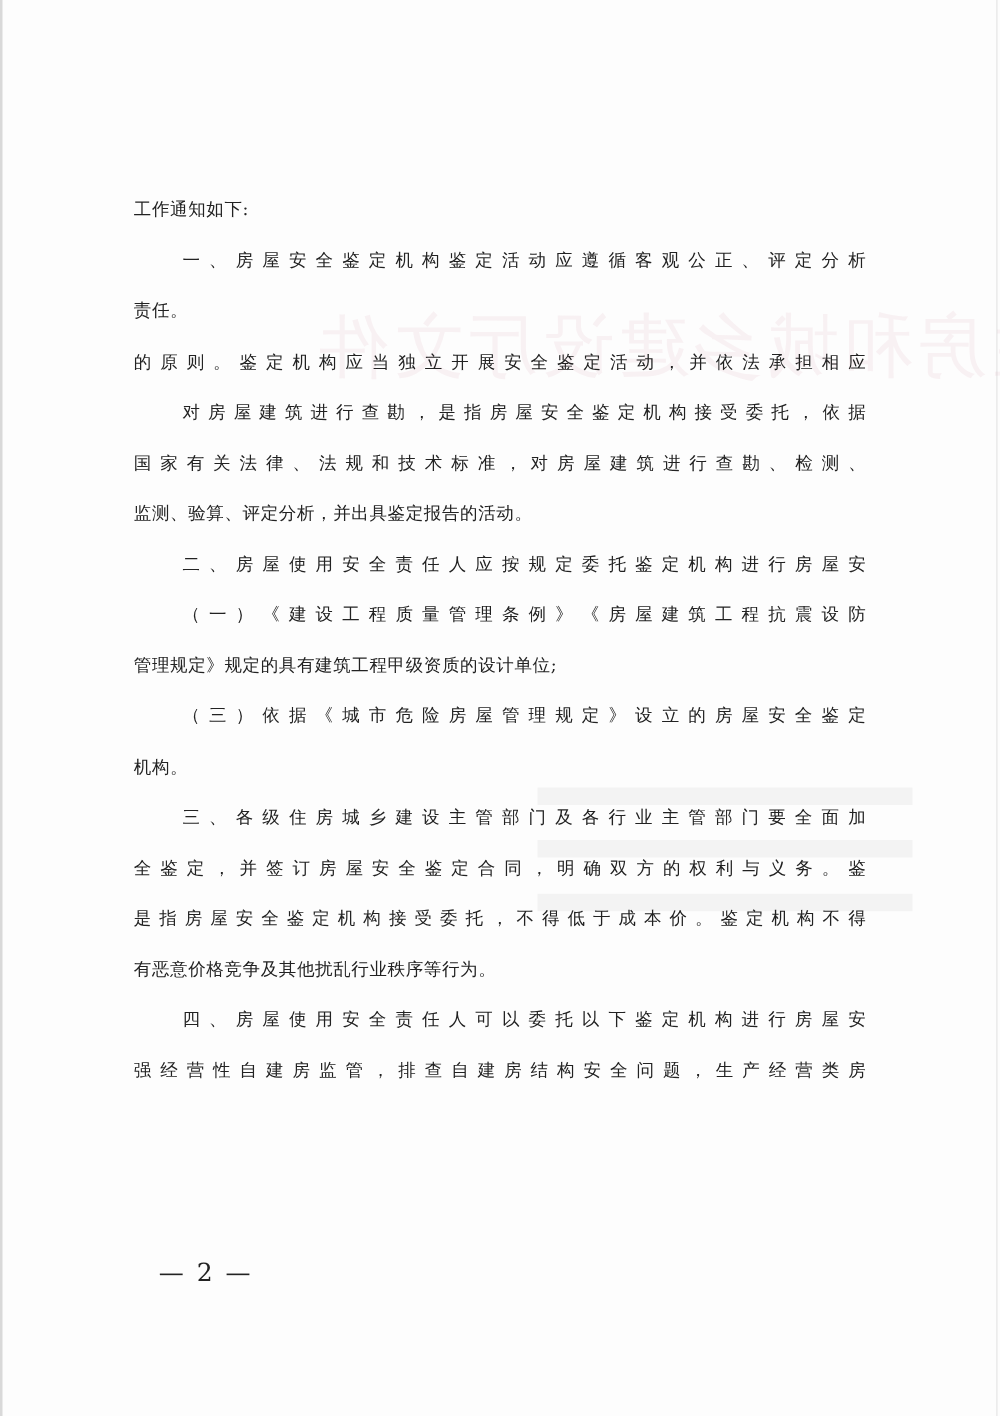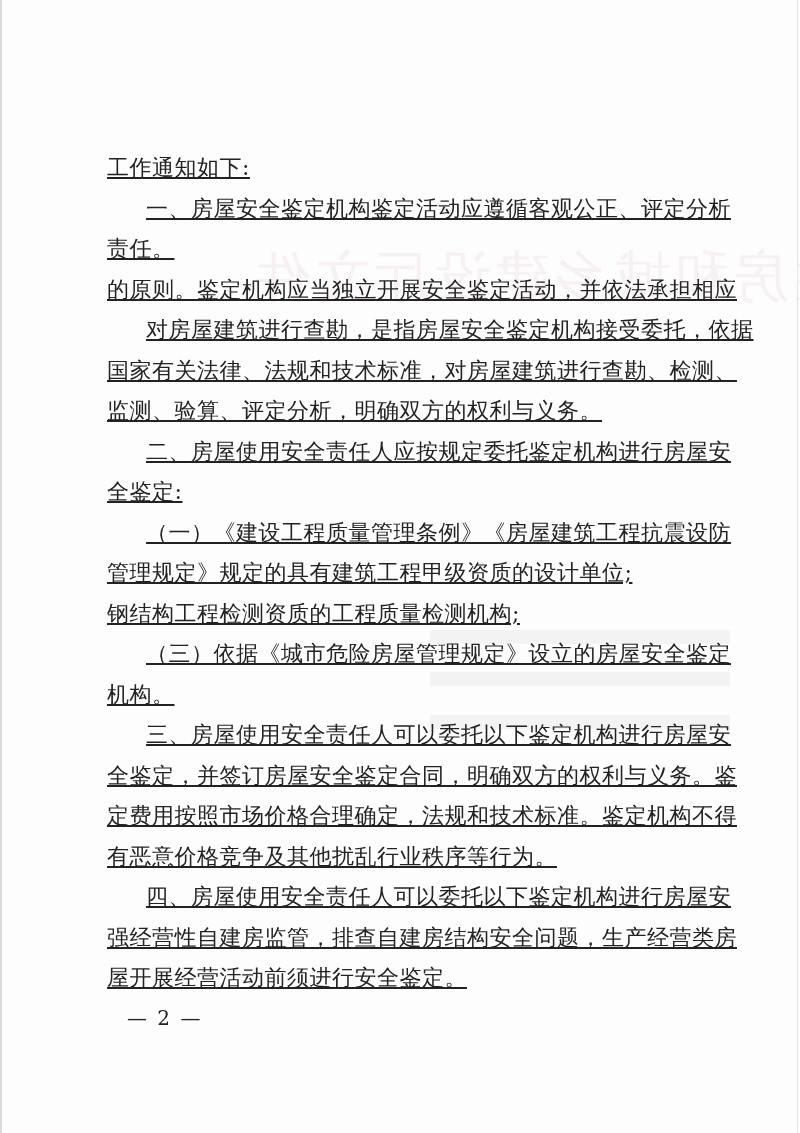--- a/index.html
+++ b/index.html
@@ -46,26 +46,25 @@
       background: rgba(200, 200, 200, 0.18);
       pointer-events: none;
     }
     .content {
       position: absolute;
       left: 107px;
       top: 148px;
       width: 586px;
     }
     .line {
-      font-size: 22px;
+      font-size: 14px;
       line-height: 40.5px;
       height: 40.5px;
       white-space: nowrap;
       letter-spacing: 0.5px;
-      text-decoration: underline;
     }
     .indent { padding-left: 39px; }
     .justify {
       text-align: justify;
       text-align-last: justify;
     }
     .page-number {
       position: absolute;
       left: 127px;
       top: 1006px;
@@ -85,30 +84,27 @@
 <div class="bleed-block" style="top:672px"></div>
 <div class="bleed-block" style="top:715px"></div>
 
 <div class="content" id="doc-body">
   <div class="line">工作通知如下:</div>
   <div class="line indent justify">一、房屋安全鉴定机构鉴定活动应遵循客观公正、评定分析</div>
   <div class="line">责任。</div>
   <div class="line justify">的原则。鉴定机构应当独立开展安全鉴定活动，并依法承担相应</div>
   <div class="line indent justify">对房屋建筑进行查勘，是指房屋安全鉴定机构接受委托，依据</div>
   <div class="line justify">国家有关法律、法规和技术标准，对房屋建筑进行查勘、检测、</div>
-  <div class="line">监测、验算、评定分析，明确双方的权利与义务。</div>
+  <div class="line">监测、验算、评定分析，并出具鉴定报告的活动。</div>
   <div class="line indent justify">二、房屋使用安全责任人应按规定委托鉴定机构进行房屋安</div>
-  <div class="line">全鉴定:</div>
   <div class="line indent justify">（一）《建设工程质量管理条例》《房屋建筑工程抗震设防</div>
   <div class="line">管理规定》规定的具有建筑工程甲级资质的设计单位;</div>
-  <div class="line">钢结构工程检测资质的工程质量检测机构;</div>
   <div class="line indent justify">（三）依据《城市危险房屋管理规定》设立的房屋安全鉴定</div>
   <div class="line">机构。</div>
-  <div class="line indent justify">三、房屋使用安全责任人可以委托以下鉴定机构进行房屋安</div>
+  <div class="line indent justify">三、各级住房城乡建设主管部门及各行业主管部门要全面加</div>
   <div class="line justify">全鉴定，并签订房屋安全鉴定合同，明确双方的权利与义务。鉴</div>
-  <div class="line justify">定费用按照市场价格合理确定，法规和技术标准。鉴定机构不得</div>
+  <div class="line justify">是指房屋安全鉴定机构接受委托，不得低于成本价。鉴定机构不得</div>
   <div class="line">有恶意价格竞争及其他扰乱行业秩序等行为。</div>
   <div class="line indent justify">四、房屋使用安全责任人可以委托以下鉴定机构进行房屋安</div>
   <div class="line justify">强经营性自建房监管，排查自建房结构安全问题，生产经营类房</div>
-  <div class="line">屋开展经营活动前须进行安全鉴定。</div>
 </div>
 
 <div class="page-number">— 2 —</div>
 
 </body></html>

